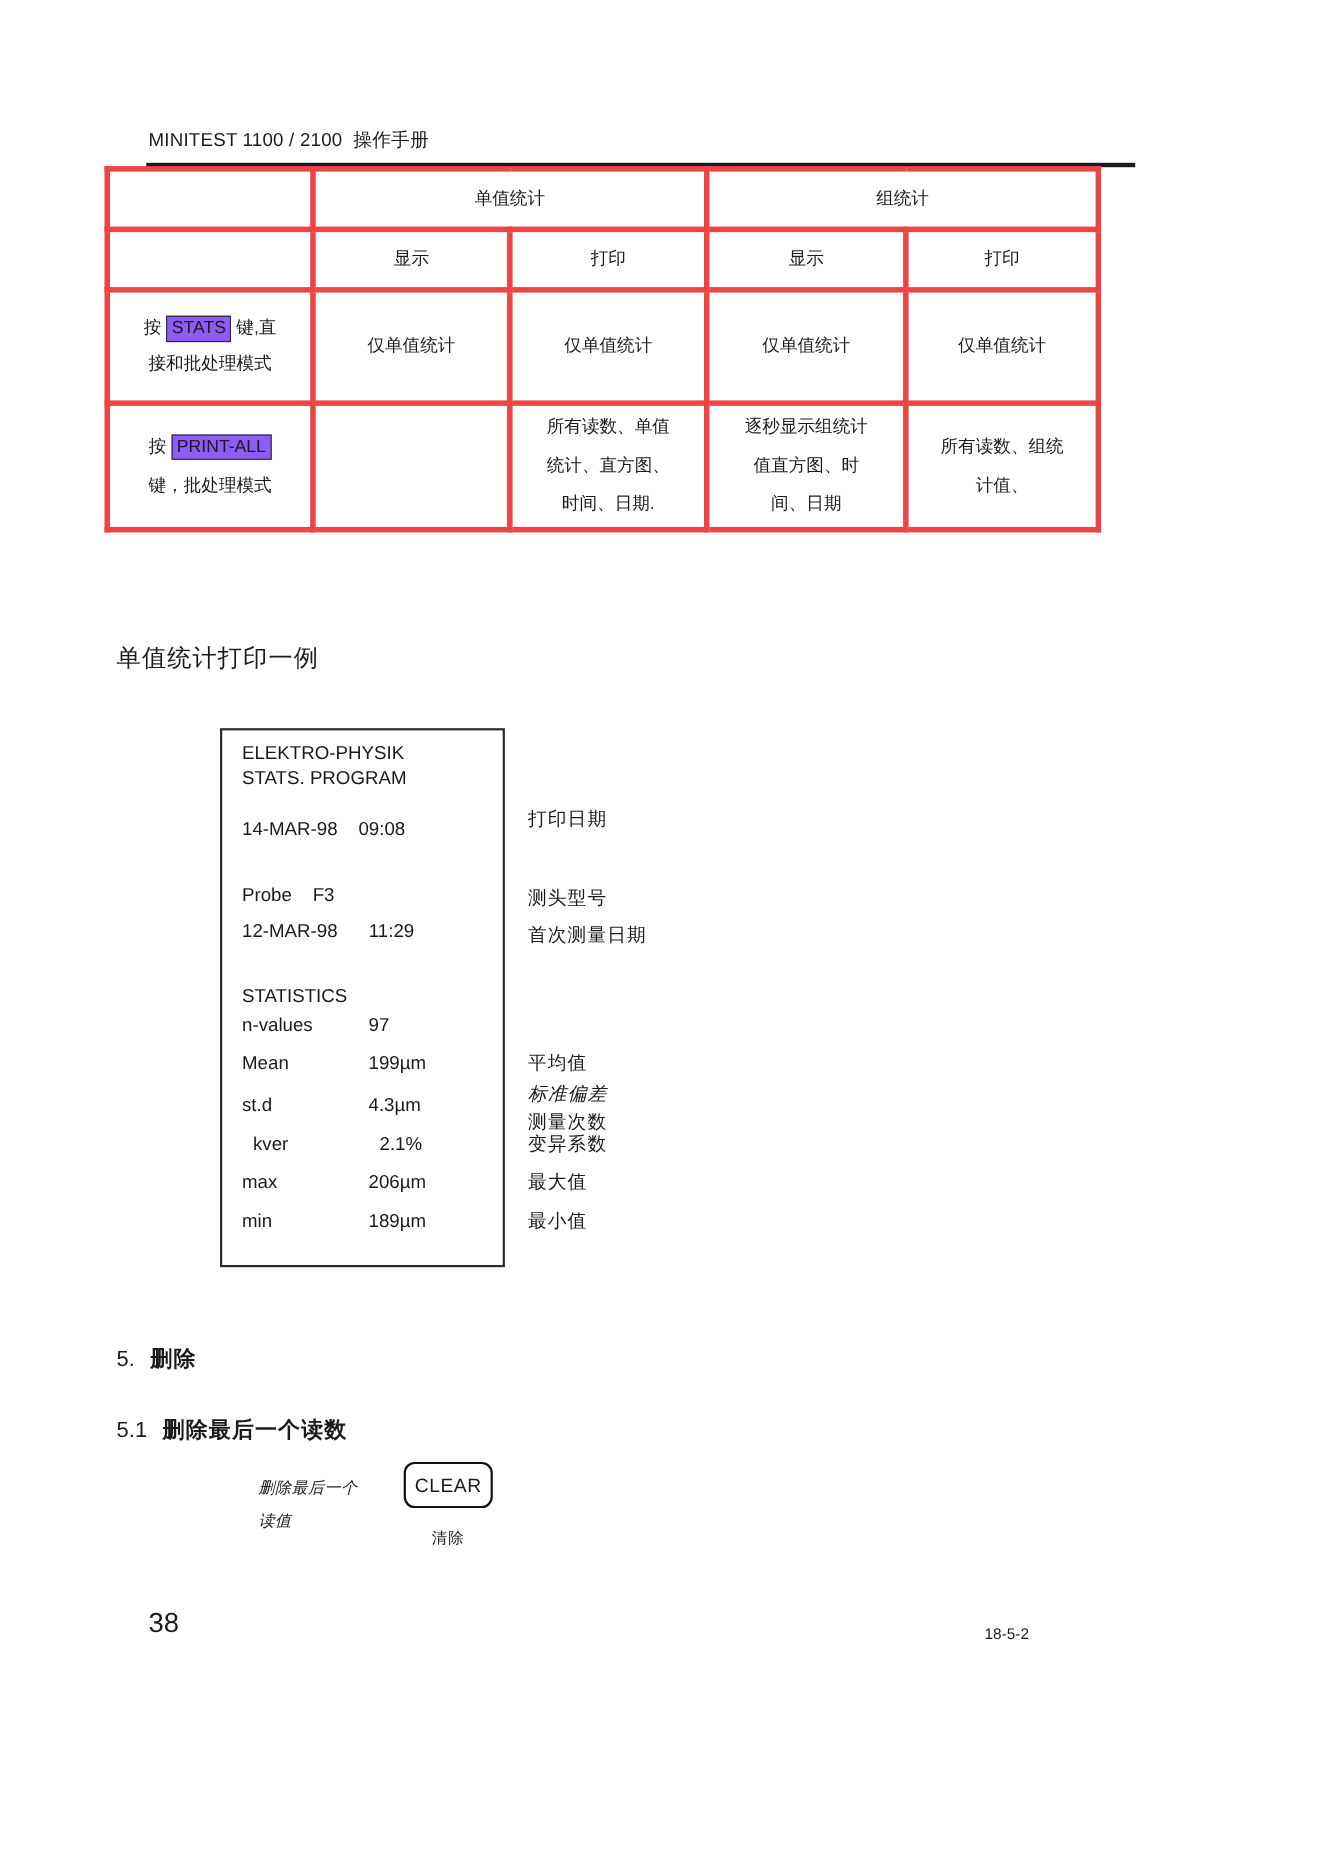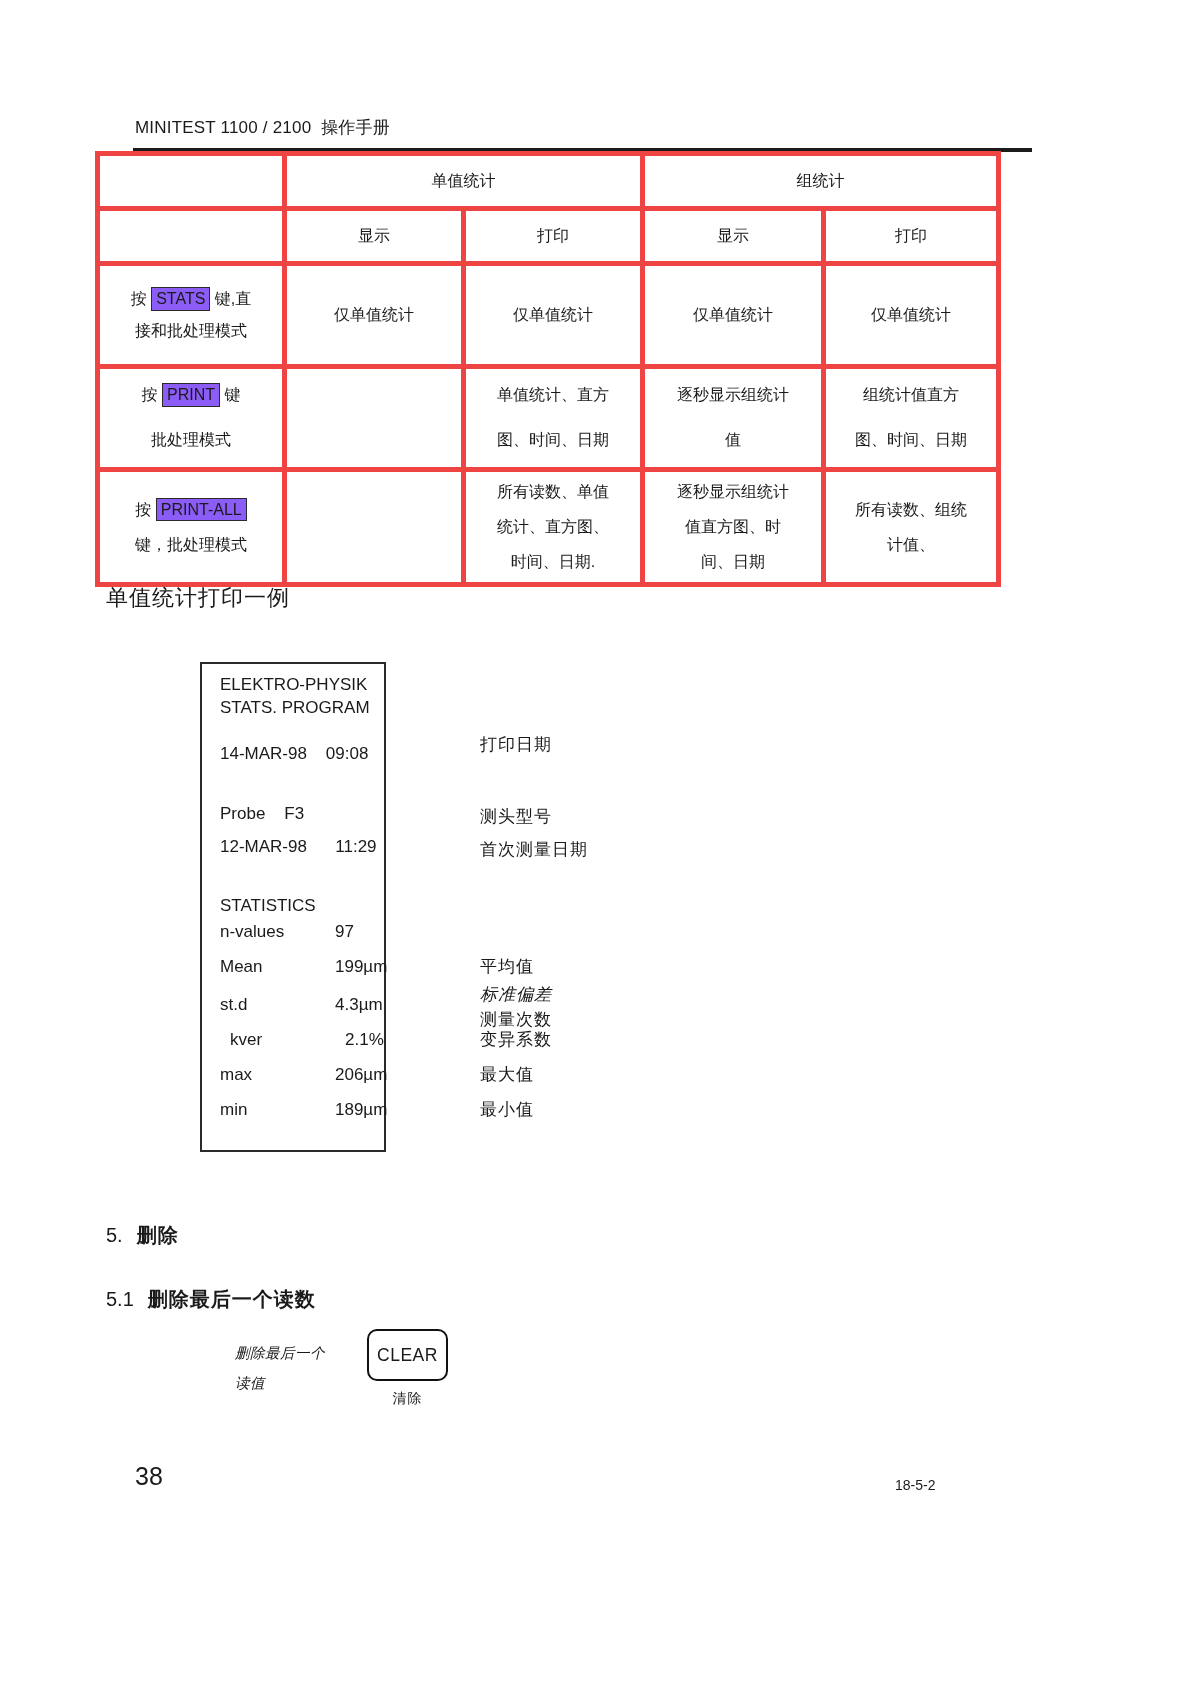--- a/index.html
+++ b/index.html
@@ -43,21 +43,21 @@
     background:#8b5cf6;border:1px solid #2a2a2a;
     padding:0 4px;line-height:1.35em;
   }
   
   .example-heading{
     position:absolute;left:106px;top:583px;
     font-size:22px;letter-spacing:1px;
   }
   
   .printout{
-    position:absolute;left:200px;top:662px;width:186px;height:490px;
+    position:absolute;left:200px;top:662px;width:259px;height:490px;
     border:2px solid #2a2a2a;box-sizing:border-box;
     font-size:17px;
   }
   .po-line{position:absolute;left:18px;white-space:pre;}
   .po-brand1{top:11px;}
   .po-brand2{top:34px;}
   .po-date{top:80px;}
   .po-probe{top:140px;}
   .po-first{top:173px;}
   .po-stats-title{top:232px;}
@@ -78,21 +78,21 @@
   .sec-5{top:1222px;}
   .sec-51{top:1286px;}
   .section .sec-num{font-weight:400;margin-right:14px;}
   .section .sec-title{font-weight:700;letter-spacing:1px;}
   
   .clear-caption{
     position:absolute;left:235px;top:1338px;
     font-size:14.5px;line-height:30px;white-space:pre-line;letter-spacing:0.5px;font-style:italic;
   }
   .clear-key{
-    position:absolute;left:367px;top:1329px;width:81px;height:52px;
+    position:absolute;left:367px;top:1329px;width:81px;height:42px;
     border:2px solid #111;border-radius:10px;box-sizing:border-box;
     display:flex;align-items:center;justify-content:center;
     font-size:17.5px;letter-spacing:0.5px;background:#fff;
   }
   .clear-below{
     position:absolute;left:367px;top:1390px;width:81px;
     text-align:center;font-size:14px;letter-spacing:1px;
   }
   
   .page-number{position:absolute;left:135px;top:1462px;font-size:25px;}
@@ -127,31 +127,20 @@
         <td>显示</td>
         <td>打印</td>
       </tr>
       <tr class="row-c">
         <td><span>按 </span><span class="key-cap">STATS</span><span> 键,直
 接和批处理模式</span></td>
         <td>仅单值统计</td>
         <td>仅单值统计</td>
         <td>仅单值统计</td>
         <td>仅单值统计</td>
-      </tr>
-      <tr class="row-d">
-        <td><span>按 </span><span class="key-cap">PRINT</span><span> 键
-批处理模式</span></td>
-        <td></td>
-        <td>单值统计、直方
-图、时间、日期</td>
-        <td>逐秒显示组统计
-值</td>
-        <td>组统计值直方
-图、时间、日期</td>
       </tr>
       <tr class="row-e">
         <td><span>按 </span><span class="key-cap">PRINT-ALL</span><span>
 键，批处理模式</span></td>
         <td></td>
         <td>所有读数、单值
 统计、直方图、
 时间、日期.</td>
         <td>逐秒显示组统计
 值直方图、时

